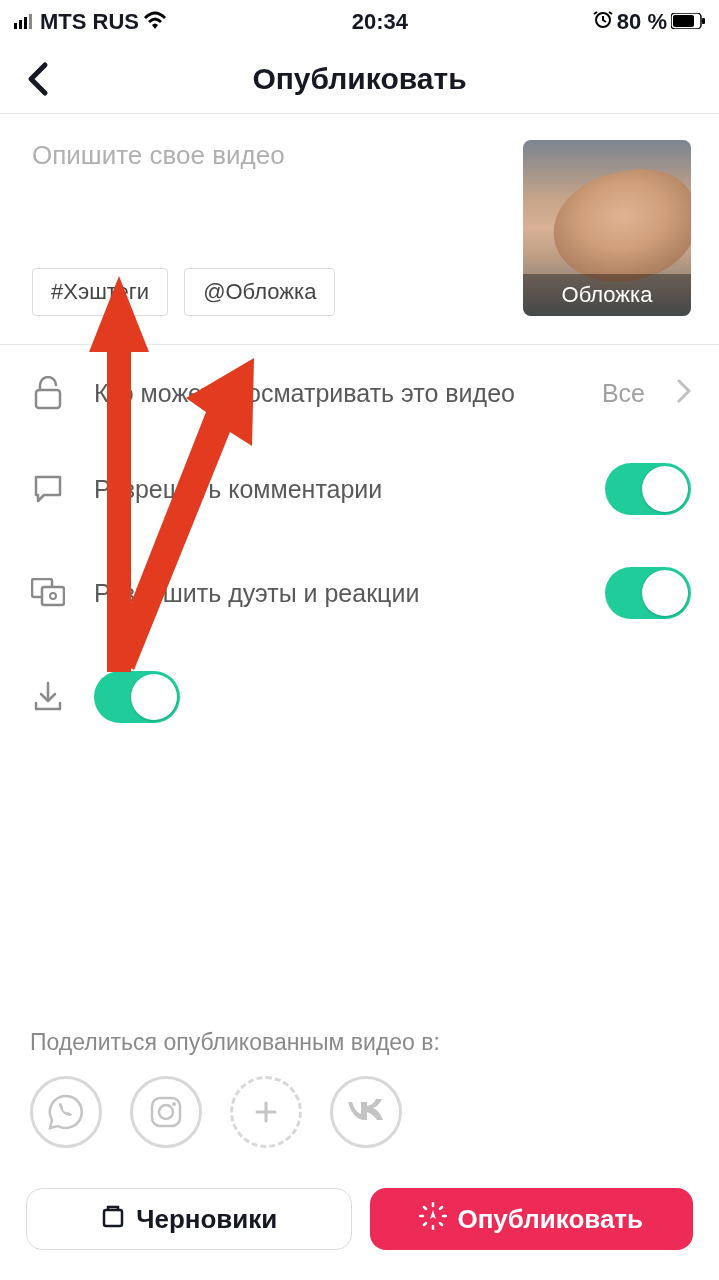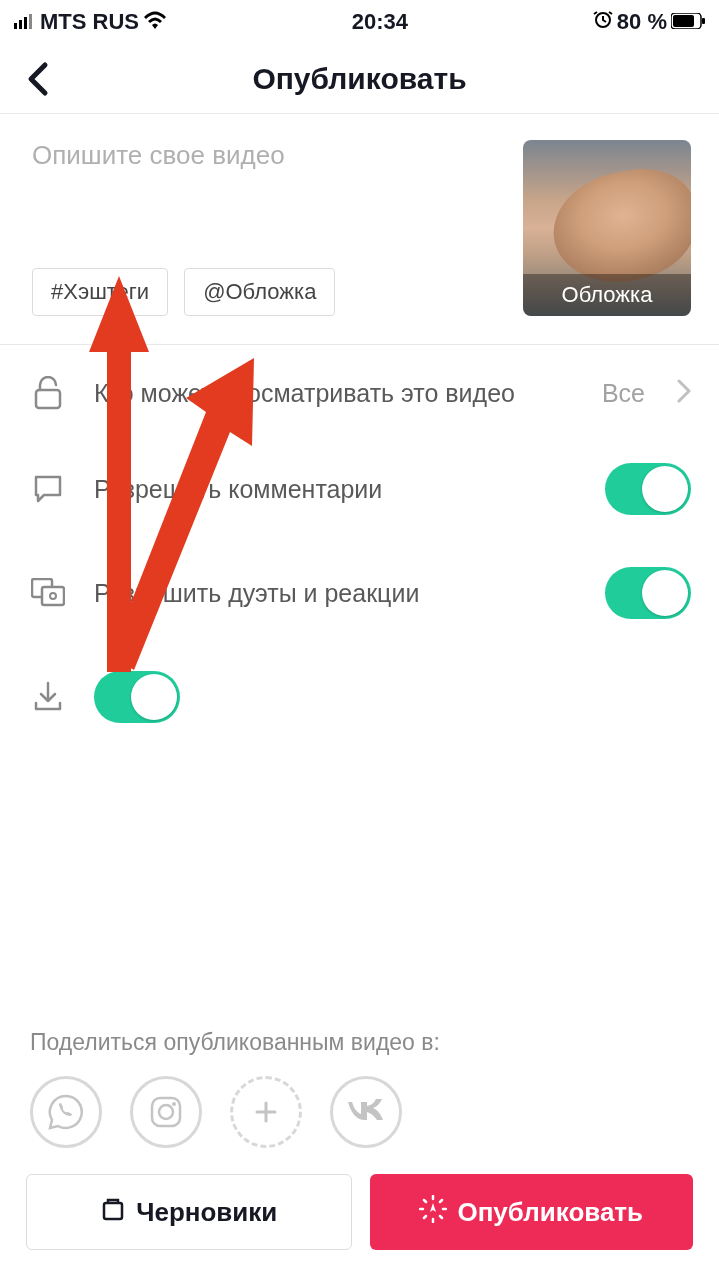--- a/index.html
+++ b/index.html
@@ -218,22 +218,22 @@
       position: absolute;
       left: 0;
       right: 0;
       bottom: 0;
       display: flex;
       gap: 18px;
       padding: 20px 26px 30px;
     }
     .btn {
       flex: 1;
-      height: 76px;
-      border-radius: 6px;
+      height: 62px;
+      border-radius: 16px;
       display: flex;
       align-items: center;
       justify-content: center;
       font-size: 26px;
       font-weight: 600;
       gap: 10px;
     }
     .btn-secondary {
       background: #fff;
       border: 1.5px solid #dcdcdc;

